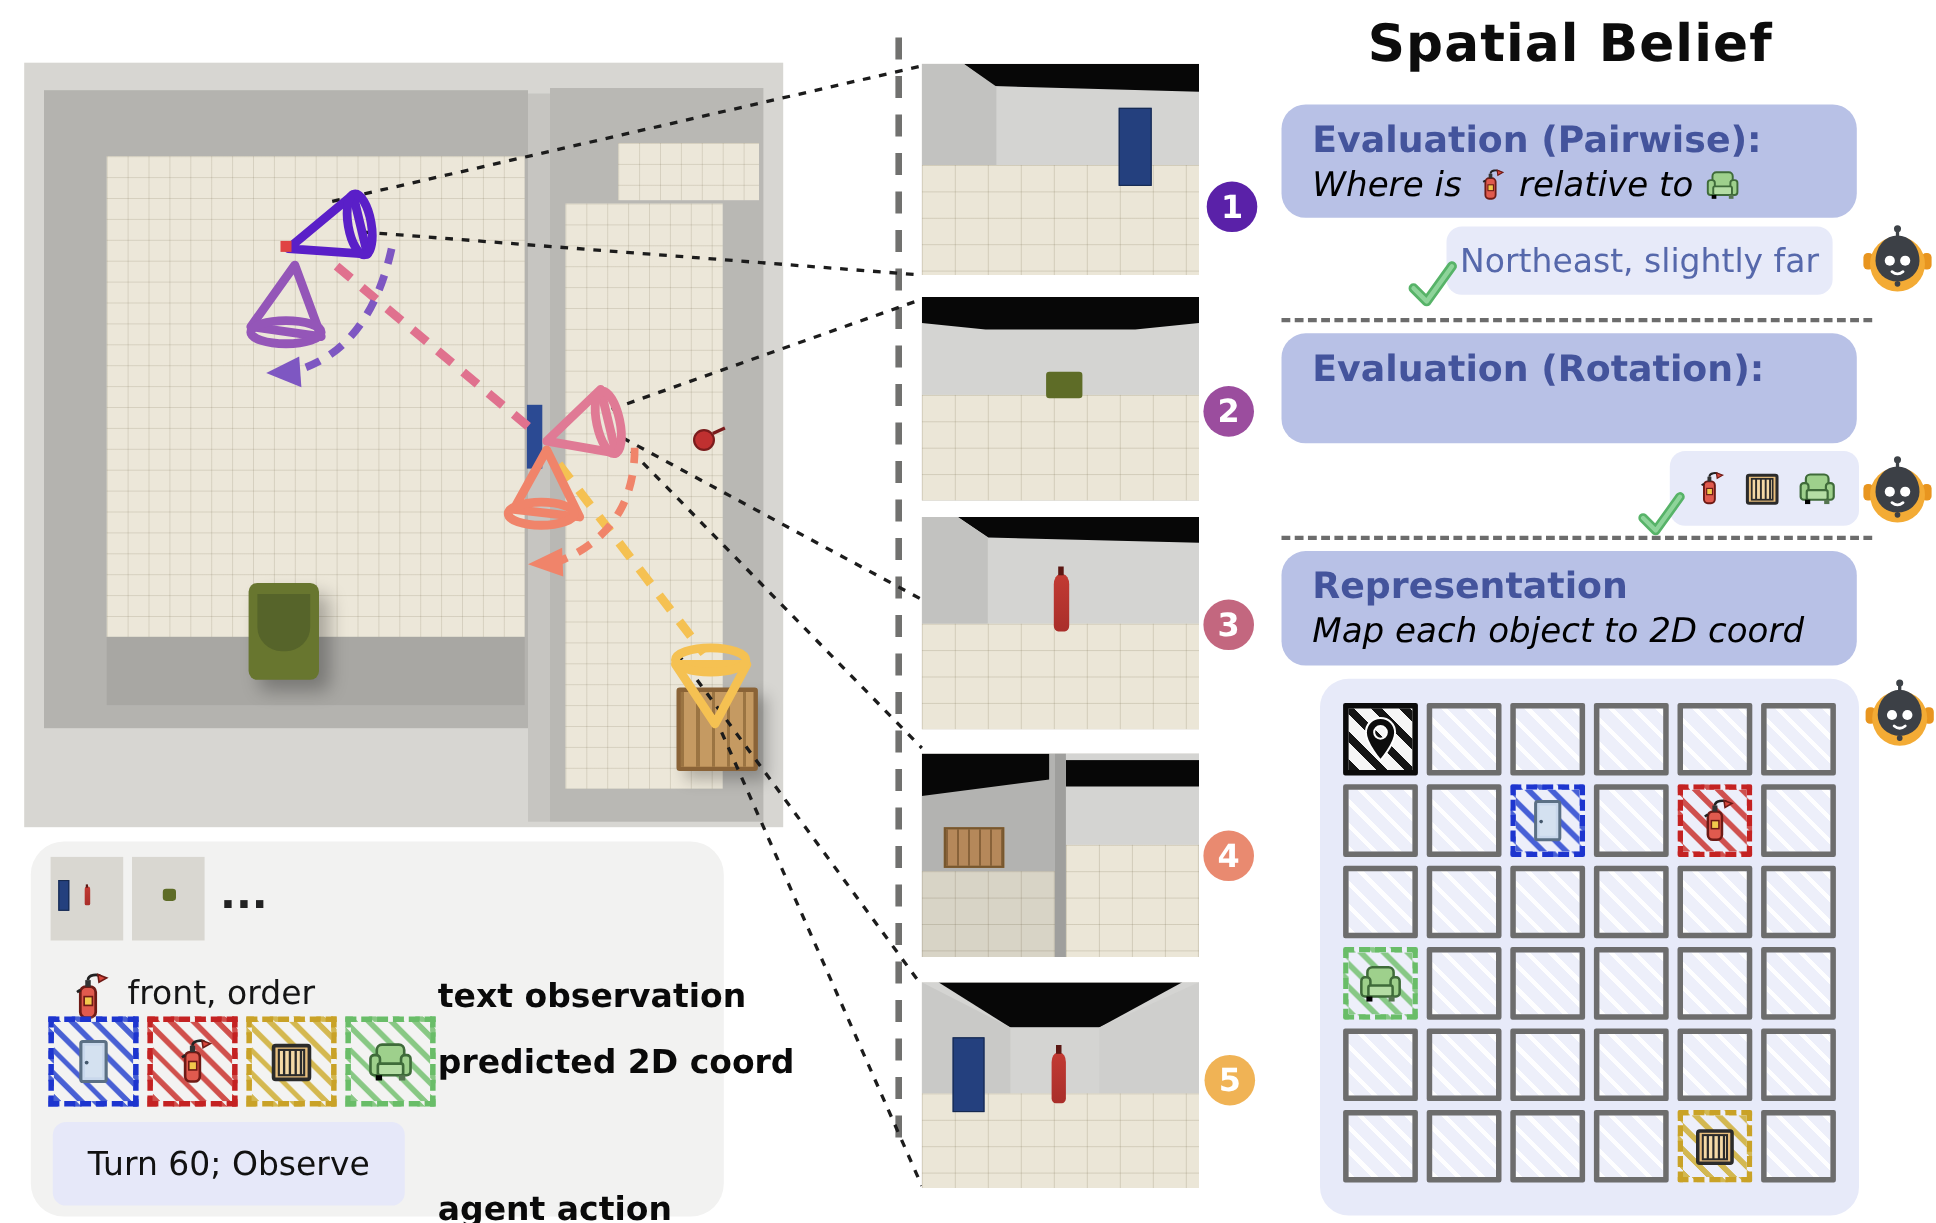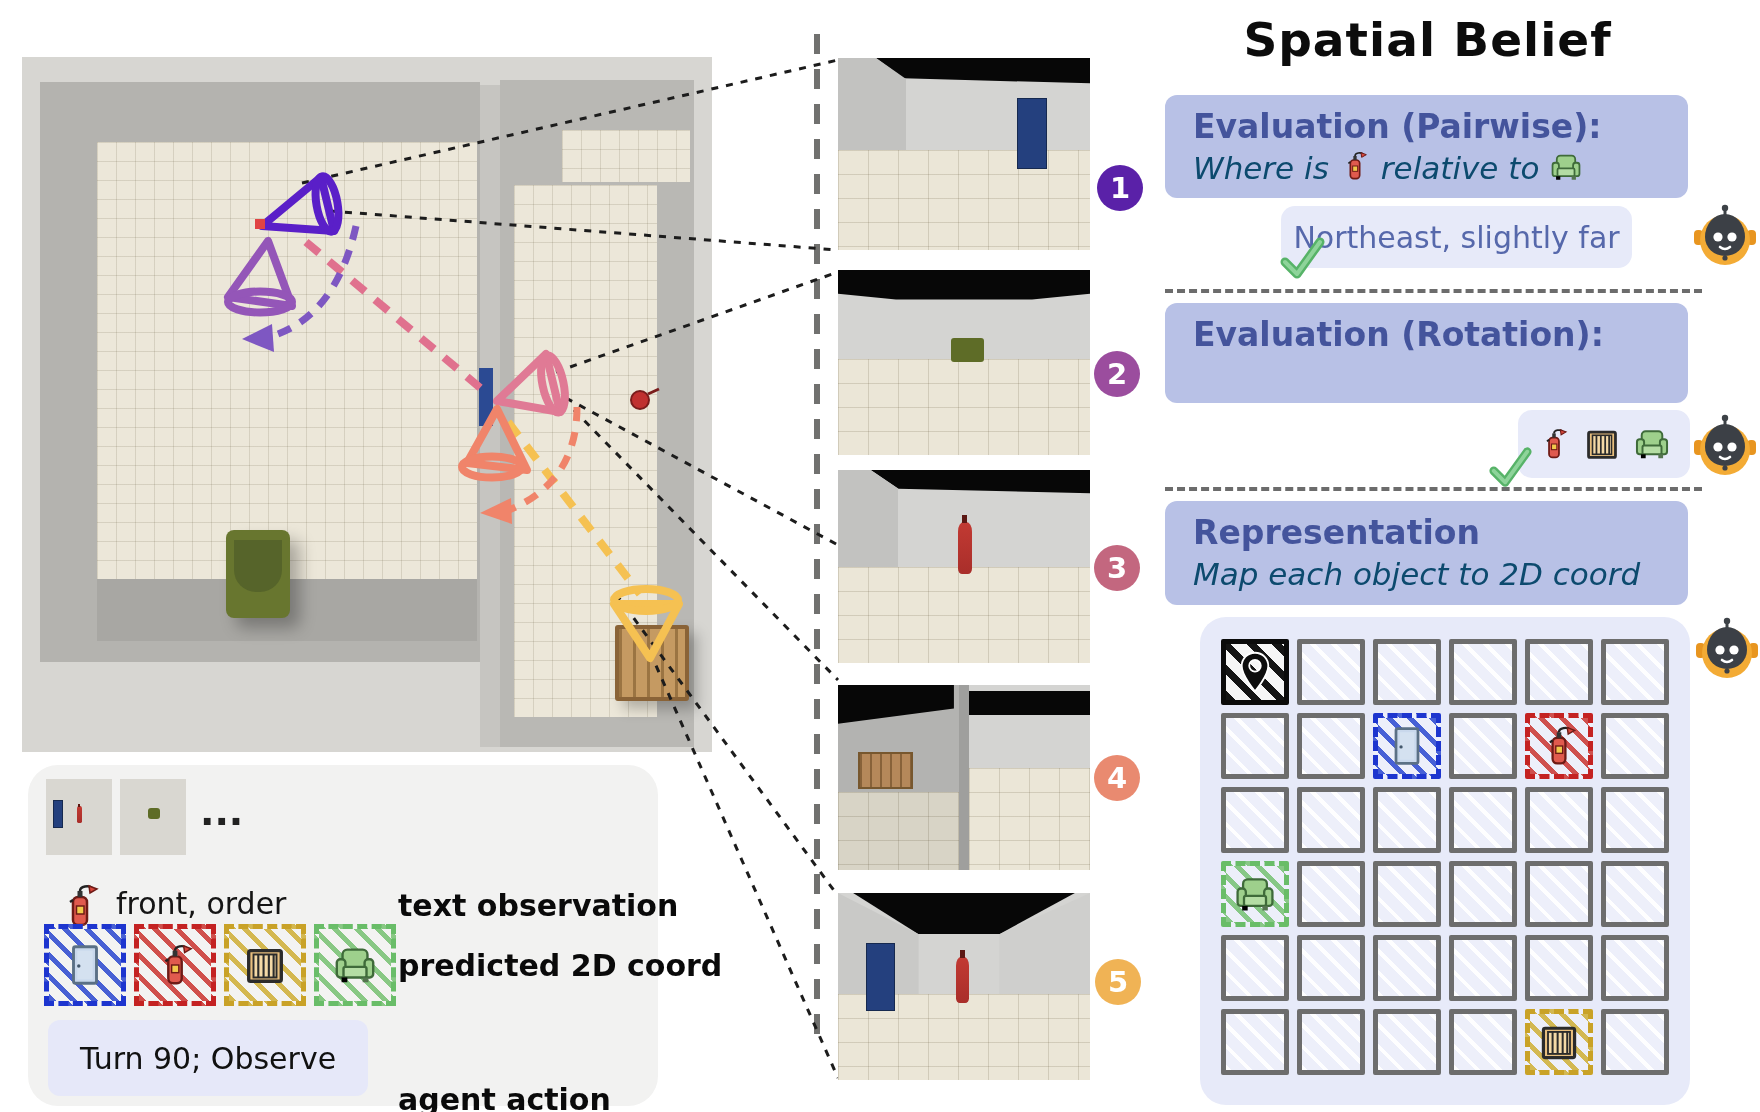--- a/index.html
+++ b/index.html
@@ -44,24 +44,24 @@
   .couch-olive{position:absolute;background:#5e6c27;border-radius:3px;}
   .crate-brown{position:absolute;background:#b5885a;background-image:repeating-linear-gradient(90deg,rgba(90,60,25,.5) 0 2px,transparent 2px 10px);border:2px solid #77572e;}
 
   
   .step{position:absolute;width:46px;height:46px;border-radius:50%;color:#fff;
         font-size:29px;font-weight:bold;display:flex;align-items:center;justify-content:center;}
 
   
   .title{position:absolute;left:1165px;top:12px;width:525px;text-align:center;
          font-size:47px;font-weight:bold;color:#0c0c0c;letter-spacing:1px;}
-  .bluebox{position:absolute;left:1165px;width:523px;background:#b8c1e6;border-radius:12px;}
+  .bluebox{position:absolute;left:1165px;width:523px;background:#b8c1e6;border-radius:22px;}
   .bluebox .hd{margin:12px 0 2px 28px;font-size:33px;font-weight:bold;color:#44549c;}
-  .bluebox .sub{margin:4px 0 0 28px;font-size:31px;font-style:italic;color:#0c4a6e;
-                display:flex;gap:10px;}
+  .bluebox .sub{margin:4px 0 0 28px;font-size:31px;font-style:italic;color:#000000;
+                display:flex;align-items:center;gap:10px;}
   .bubble{position:absolute;background:#e7eaf9;border-radius:14px;display:flex;
           align-items:center;justify-content:center;color:#5668ab;font-size:30px;}
   .divider{position:absolute;left:1165px;width:537px;border-top:4px dashed #6c6c6c;}
   .robot{position:absolute;width:64px;height:66px;}
   .check{position:absolute;}
 
   
   .grid-panel{position:absolute;left:1200px;top:617px;width:490px;height:488px;
               background:#e7eaf9;border-radius:26px;}
   .belief-grid{position:absolute;left:1221px;top:639px;display:grid;grid-gap:8px;}
@@ -276,21 +276,21 @@
       <span>Where is</span>
       <svg width="32" height="32">
           <use href="#sym-ext"></use>
         </svg>
       <span>relative to</span>
       <svg width="34" height="34">
           <use href="#sym-couch"></use>
         </svg>
     </div>
   </div>
-  <div class="bubble" style="left:1281px;top:206px;width:351px;height:62px">
+  <div class="bubble" style="left:1315px;top:206px;width:351px;height:62px">
     <span>Northeast, slightly far</span>
   </div>
   <svg class="check" style="left:1278px;top:234px" width="48" height="48">
       <use href="#sym-check"></use>
     </svg>
   <svg class="robot" style="left:1693px;top:202px" viewBox="0 0 64 64">
       <use href="#sym-robot"></use>
     </svg>
 
   <div class="divider" style="top:289px"></div>
@@ -423,17 +423,17 @@
       </svg>
   </div>
   <div class="hatch-tile ht-green" style="left:314px;top:924px">
     <svg width="46" height="46">
         <use href="#sym-couch"></use>
       </svg>
   </div>
   <div class="legend-label" style="top:948px">predicted 2D coord</div>
 
   <div class="chip">
-    <span>Turn 90; Observe</span>
+    <span>Turn 60; Observe</span>
   </div>
   <div class="legend-label" style="top:1082px">agent action</div>
 
 </div>
 
 </body></html>

